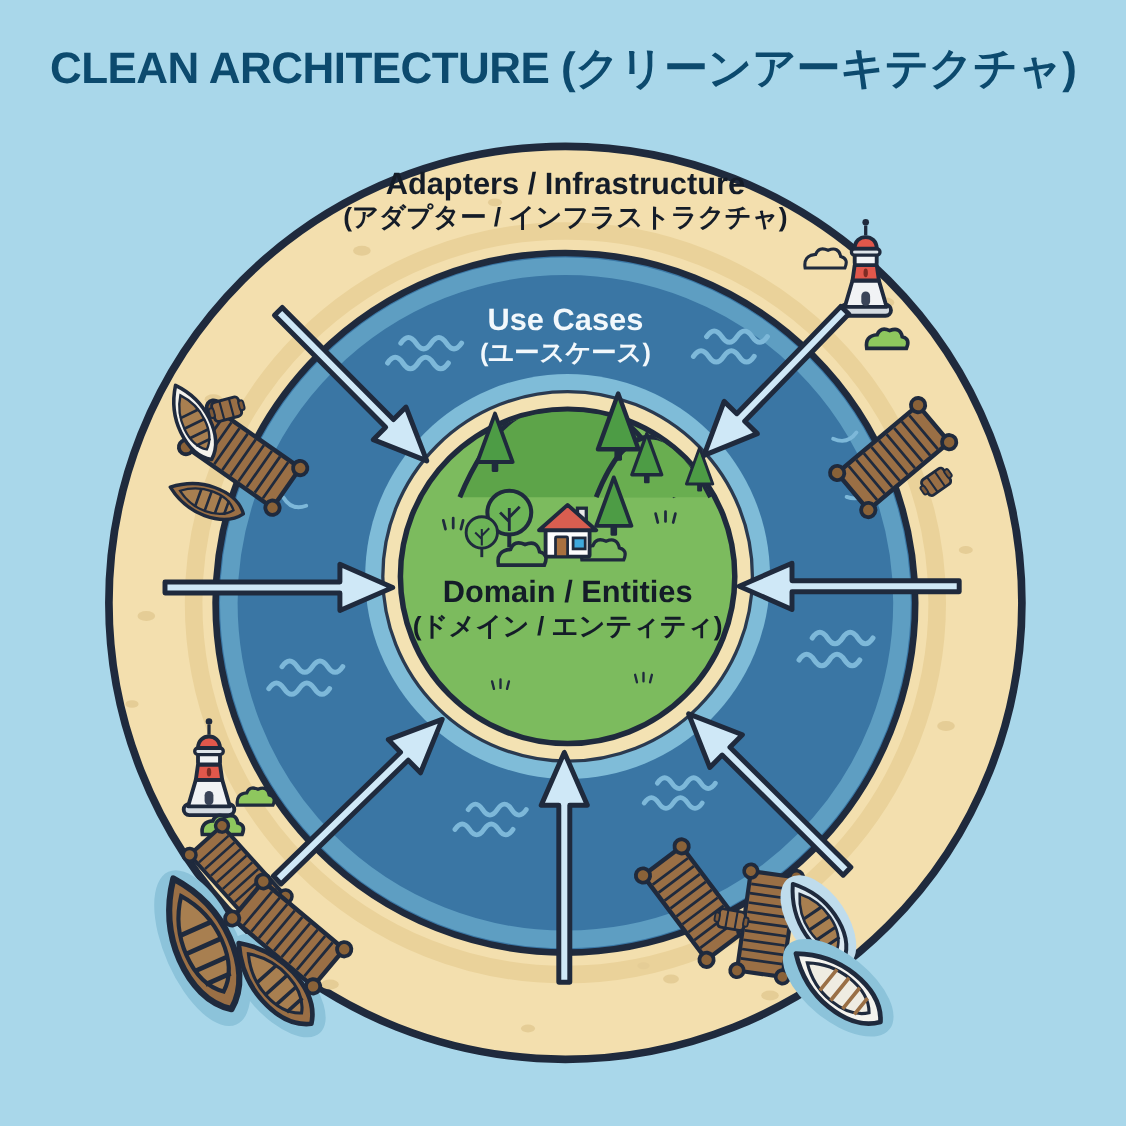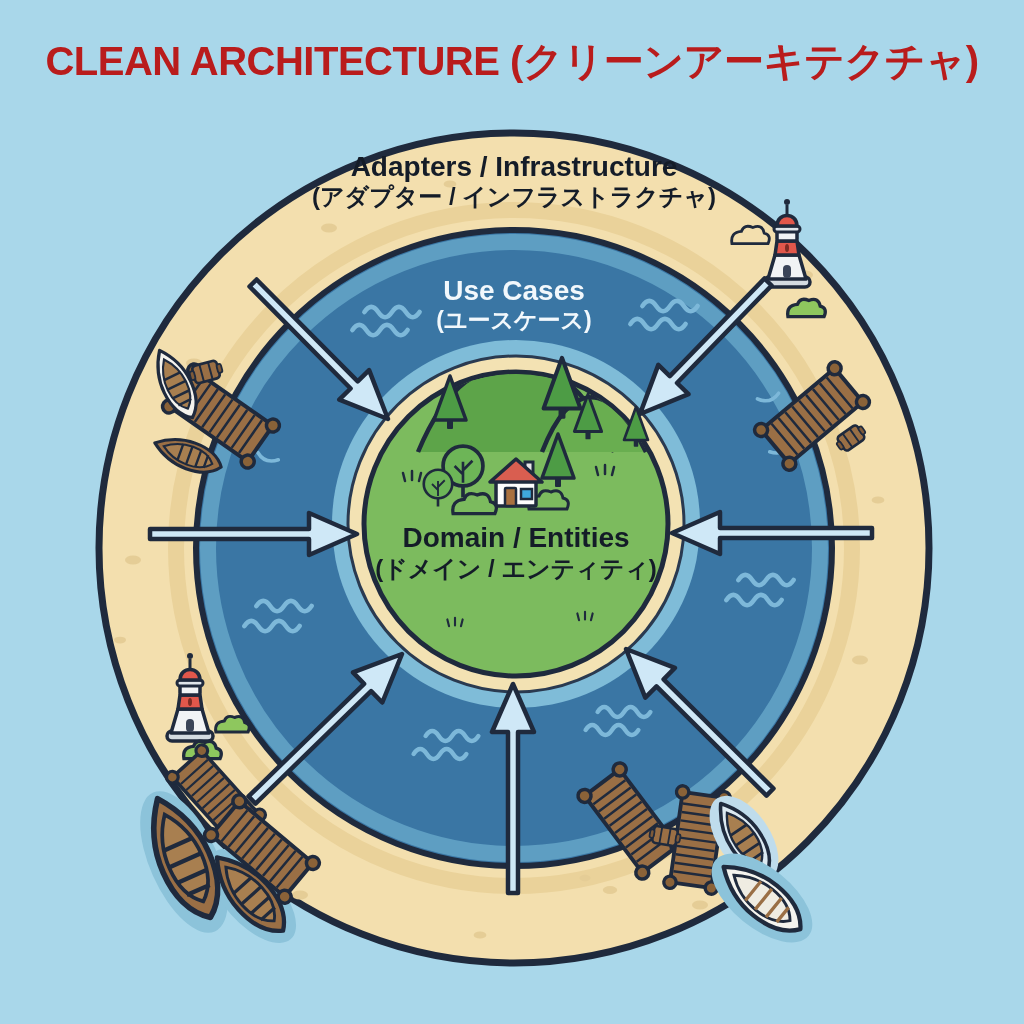--- a/index.html
+++ b/index.html
@@ -1,19 +1,19 @@
 <!DOCTYPE html>
 <html><head>
 <meta charset="utf-8">
 <style>
   html,body{margin:0;padding:0;background:#a9d7ea;}
   .stage{position:relative;width:1024px;height:1024px;background:#a9d7ea;overflow:hidden;
          font-family:"Liberation Sans",sans-serif;}
   .title{position:absolute;top:34px;left:0;right:0;margin:0;text-align:center;
-         font-size:40px;font-weight:800;color:#b91c1c;letter-spacing:-0.5px;}
+         font-size:40px;font-weight:800;color:#0c4a6e;letter-spacing:-0.5px;}
   .scene{position:absolute;left:0;top:0;}
   text{font-family:"Liberation Sans",sans-serif;font-weight:bold;}
   .lbl-dark{fill:#141c28}
   .lbl-light{fill:#f2f8fc}
   .arrow{fill:#cfe8f7;stroke:#1f2a3d;stroke-width:4.5;stroke-linejoin:round;}
 </style>
 </head>
 <body>
 
 <div class="stage">

